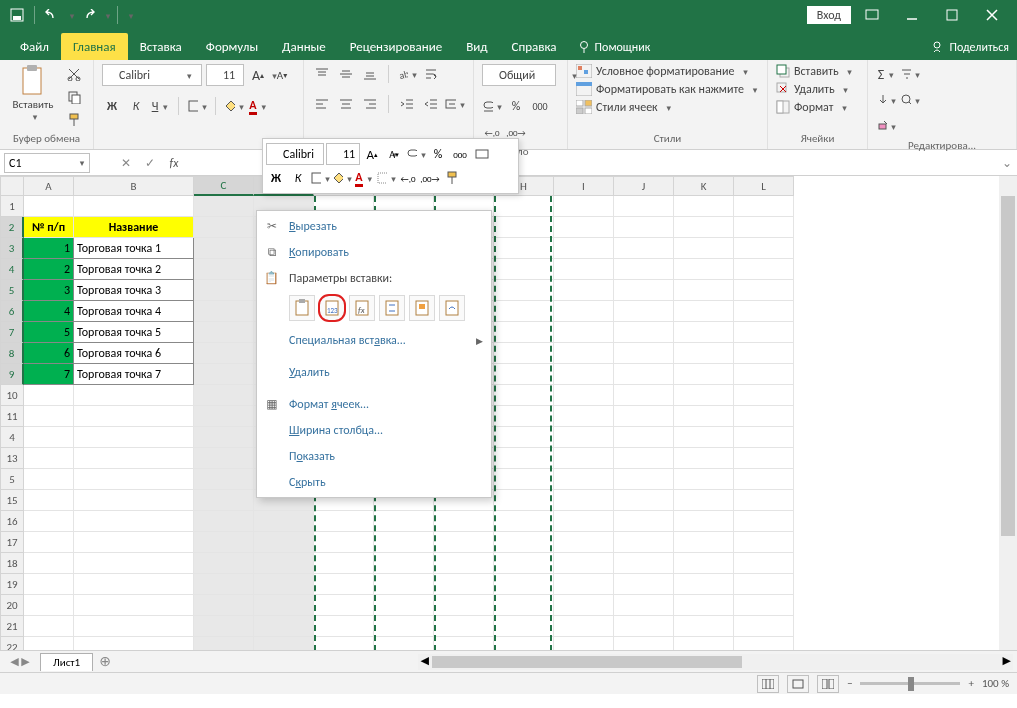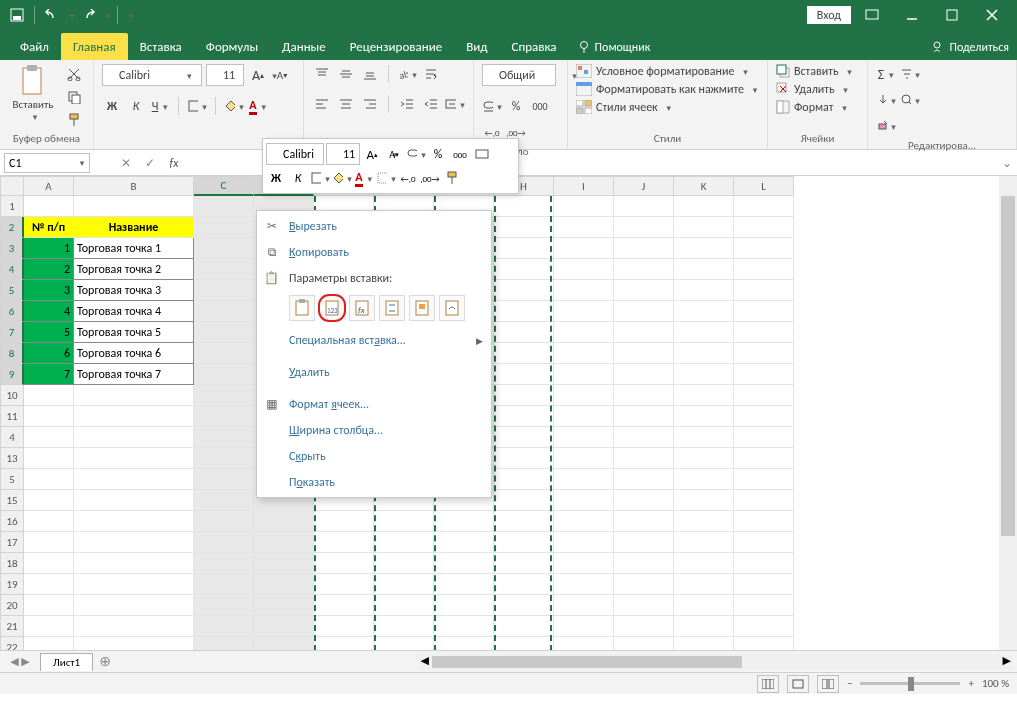--- a/index.html
+++ b/index.html
@@ -960,24 +960,24 @@
     </div>
   <div style="height:6px"></div>
   <div class="cm-item">
       <span class="cm-icn">▦</span>
       <span>Формат <u>я</u>чеек...</span>
     </div>
   <div class="cm-item">
       <span><u>Ш</u>ирина столбца...</span>
     </div>
   <div class="cm-item">
+      <span>П<u>о</u>казать</span>
+    </div>
+  <div class="cm-item">
       <span>С<u>к</u>рыть</span>
-    </div>
-  <div class="cm-item">
-      <span>П<u>о</u>казать</span>
     </div>
 </div>
 
 <div class="sheet-tabs">
   <div class="st-nav">◀ ▶</div>
   <div class="st-tab">Лист1</div>
   <div class="st-add">⊕</div>
   <div style="flex:0.5"></div>
   <div class="hscroll">
       <span style="position:absolute;left:2px">◀</span>

